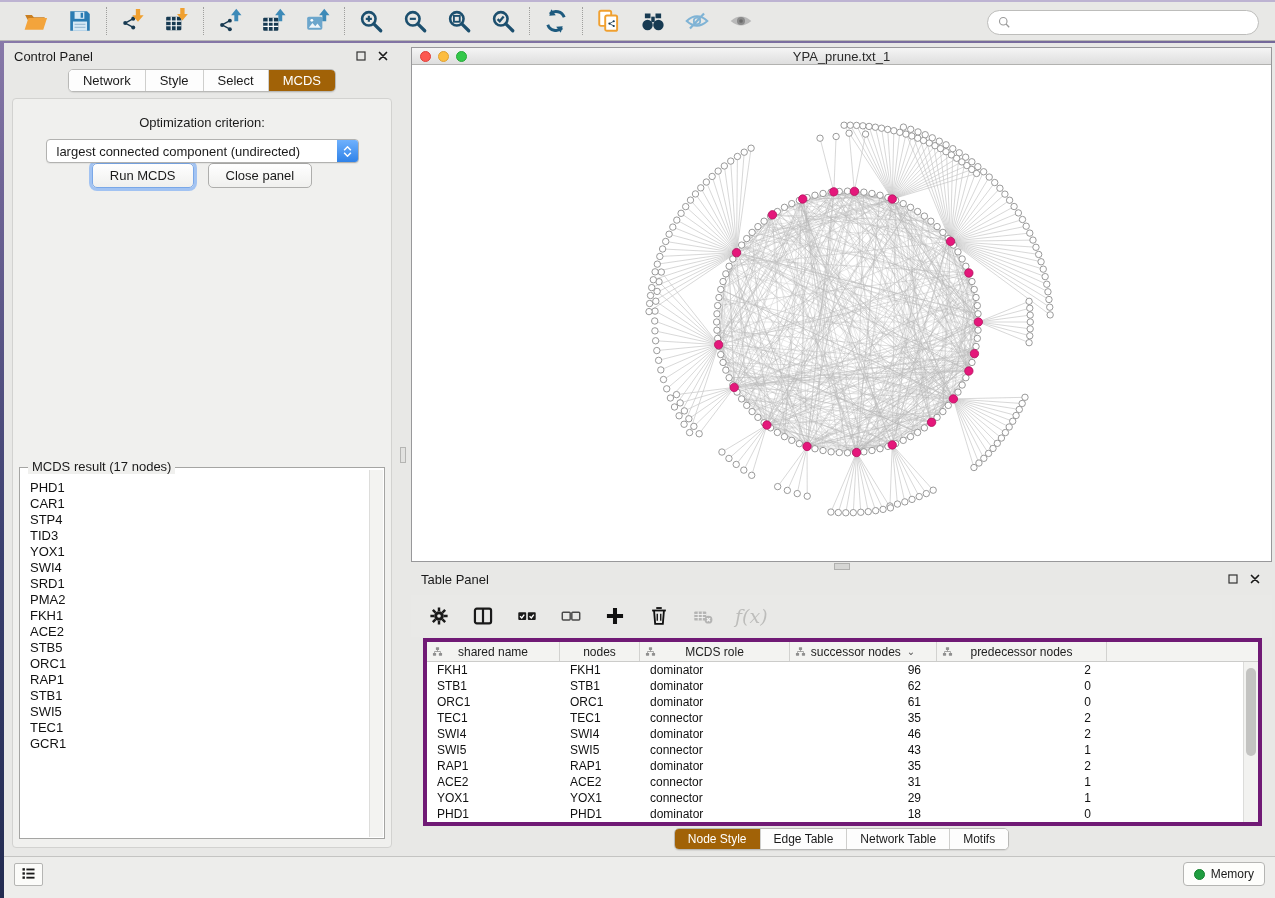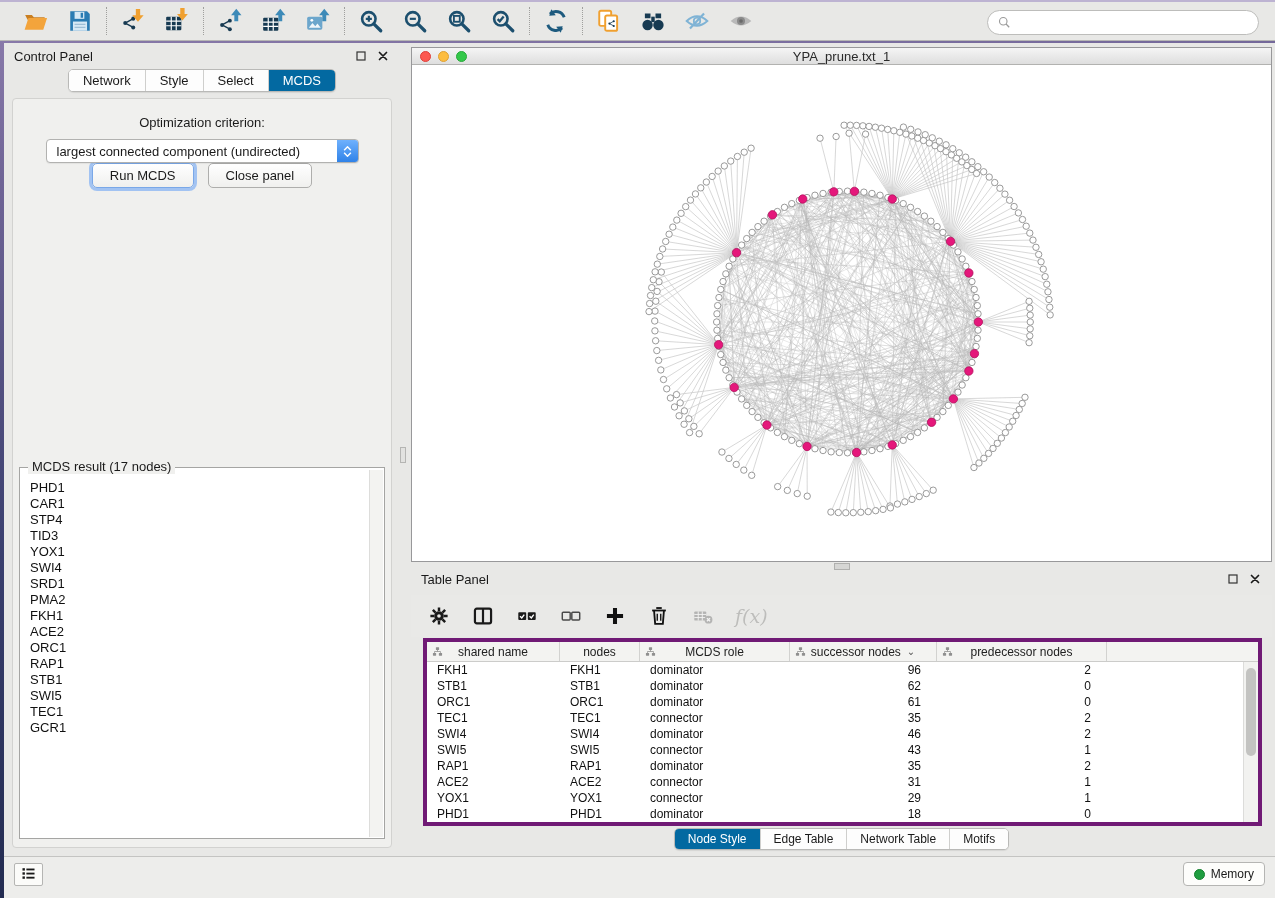--- a/index.html
+++ b/index.html
@@ -23,21 +23,21 @@
   
   .control-panel{width:396px;background:#e8e8e6;display:flex;flex-direction:column;}
   .panel-header{height:26px;display:flex;align-items:center;padding:0 10px;font-size:13px;color:#1a1a1a;}
   .panel-header .ph-title{flex:1;}
   .ph-icons{display:flex;gap:8px;align-items:center;}
   .ph-btn{width:14px;height:14px;display:inline-flex;align-items:center;justify-content:center;}
   .cp-tabs{height:27px;display:flex;justify-content:center;align-items:flex-start;}
   .seg{display:flex;border:1px solid #b9b9b7;border-radius:5px;overflow:hidden;background:#fff;box-shadow:0 1px 1px rgba(0,0,0,0.08);}
   .seg .seg-btn{border:none;background:#fdfdfd;font-size:13px;padding:3px 14px;border-left:1px solid #cfcfcd;cursor:default;font-family:"Liberation Sans",sans-serif;color:#1a1a1a;}
   .seg .seg-btn:first-child{border-left:none;}
-  .seg .seg-btn.selected{background:#0369a1;color:#fff;}
+  .seg .seg-btn.selected{background:#a16207;color:#fff;}
   .inner-panel{flex:1;margin:2px 8px 8px 8px;background:#f0f0ee;border:1px solid #d2d2d0;border-radius:4px;position:relative;}
   .opt-label{text-align:center;margin-top:16px;font-size:13px;}
   .dropdown{width:313px;height:24px;margin:9px auto 0 auto;background:#fff;border:1px solid #b2b2b0;border-radius:4px;
     position:relative;display:flex;align-items:center;padding-left:10px;font-size:13px;box-shadow:0 1px 1px rgba(0,0,0,0.06);}
   .dd-stepper{position:absolute;right:0;top:0;width:21px;height:22px;border-radius:0 3px 3px 0;
     background:linear-gradient(#6fb1fd,#2f82e8);display:flex;flex-direction:column;align-items:center;justify-content:center;gap:1px;}
   .dd-stepper svg{display:block;}
   .btn-row{display:flex;justify-content:center;gap:14px;}
   .push-btn{height:25px;padding:0 17px;background:linear-gradient(#ffffff,#f0f0ee);border:1px solid #aeaeac;
     border-radius:5px;font-size:13px;font-family:"Liberation Sans",sans-serif;color:#1a1a1a;}
@@ -307,20 +307,21 @@
             <div>PHD1</div>
             <div>CAR1</div>
             <div>STP4</div>
             <div>TID3</div>
             <div>YOX1</div>
             <div>SWI4</div>
             <div>SRD1</div>
             <div>PMA2</div>
             <div>FKH1</div>
             <div>ACE2</div>
+            <div>STB5</div>
             <div>ORC1</div>
             <div>RAP1</div>
             <div>STB1</div>
             <div>SWI5</div>
             <div>TEC1</div>
             <div>GCR1</div>
           </div>
         <div class="result-scroll"></div>
       </div>
     </div>

